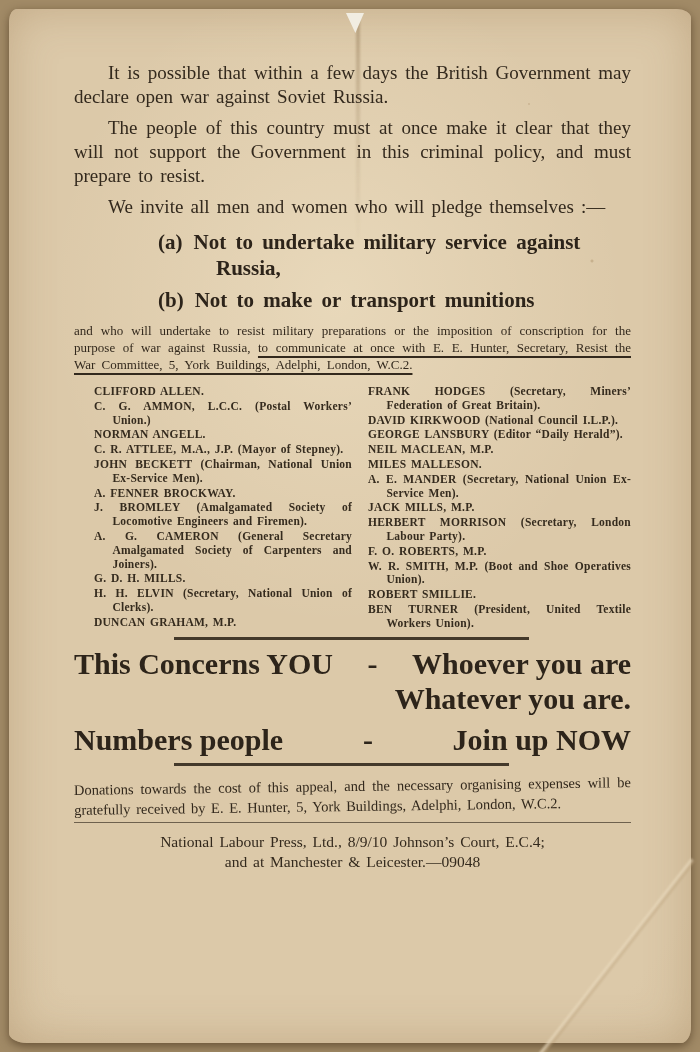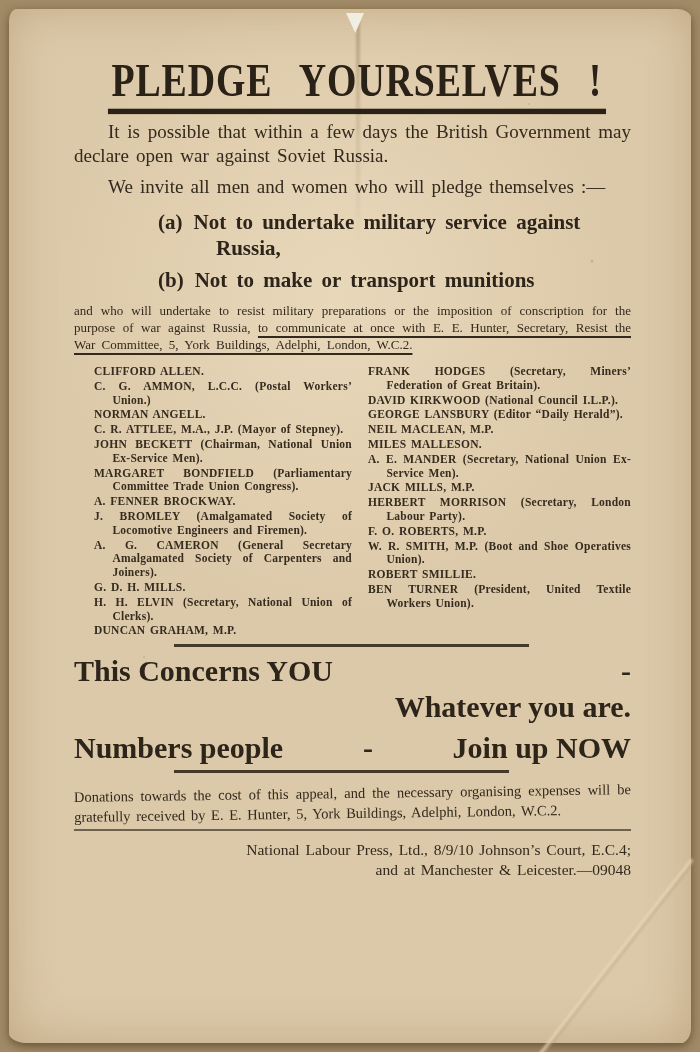--- a/index.html
+++ b/index.html
@@ -116,58 +116,55 @@
   .slogan-center { text-align: right; margin-top: 0; }
   .slogan .dash { font-size: 30px; }
 
   
   .donations {
     font-size: 14.5px; line-height: 1.38; word-spacing: 2px;
     text-align: justify; margin: 10px 0 0 0;
     transform: rotate(-0.8deg);
   }
   .printer {
-    text-align: right; font-size: 15.5px; line-height: 1.28;
+    text-align: center; font-size: 15.5px; line-height: 1.28;
     margin-top: 9px; word-spacing: 2px;
   }
 </style>
 </head>
 <body>
 
 <div class="paper">
   <div class="crease-v"></div>
   <div class="tear-notch"></div>
   <div class="crease-d"></div>
 
   <div class="content">
 
-    <div class="title-wrap">
-      <span class="title">PLEDGE YOURSELVES !</span>
-    </div>
 
     <p class="bodytext">It is possible that within a few days the British Government may declare open war against Soviet Russia.</p>
+    <p class="bodytext tight">The people of this country must at once make it clear that they will not support the Government in this criminal policy, and must prepare to resist.</p>
     <p class="bodytext tight">We invite all men and women who will pledge themselves :—</p>
 
     <div class="pledge">
       <span class="marker">(a)</span><span>Not to undertake military service against Russia,</span>
     </div>
     <div class="pledge second">
       <span class="marker">(b)</span><span>Not to make or transport munitions</span>
     </div>
 
     <p class="contact"><span>and who will undertake to resist military preparations or the imposition of conscription for the purpose of war against Russia, </span><span class="u">to communicate at once with E. E. Hunter, Secretary, Resist the War Committee, 5, York Buildings, Adelphi, London, W.C.2.</span></p>
 
     <div class="signatories">
       <div class="sig-col-left">
           <div class="entry">CLIFFORD ALLEN.</div>
           <div class="entry">C. G. AMMON, L.C.C. (Postal Workers’ Union.)</div>
           <div class="entry">NORMAN ANGELL.</div>
           <div class="entry">C. R. ATTLEE, M.A., J.P. (Mayor of Stepney).</div>
           <div class="entry">JOHN BECKETT (Chairman, National Union Ex-Service Men).</div>
-          <div class="entry">MARGARET BONDFIELD (Parliamentary Committee Trade Union Congress).</div>
           <div class="entry">A. FENNER BROCKWAY.</div>
           <div class="entry">J. BROMLEY (Amalgamated Society of Locomotive Engineers and Firemen).</div>
           <div class="entry">A. G. CAMERON (General Secretary Amalgamated Society of Carpenters and Joiners).</div>
           <div class="entry">G. D. H. MILLS.</div>
           <div class="entry">H. H. ELVIN (Secretary, National Union of Clerks).</div>
           <div class="entry">DUNCAN GRAHAM, M.P.</div>
         </div>
       <div class="sig-col-right">
           <div class="entry">FRANK HODGES (Secretary, Miners’ Federation of Great Britain).</div>
           <div class="entry">DAVID KIRKWOOD (National Council I.L.P.).</div>
@@ -182,20 +179,21 @@
           <div class="entry">ROBERT SMILLIE.</div>
           <div class="entry">BEN TURNER (President, United Textile Workers Union).</div>
         </div>
     </div>
 
     <div class="rule-a"></div>
 
     <div class="slogan slogan-row">
       <span>This Concerns YOU</span>
       <span class="dash">-</span>
+      <span>Whoever you are</span>
     </div>
     <div class="slogan slogan-center">Whatever you are.</div>
     <div class="slogan slogan-row">
       <span>Numbers people</span>
       <span class="dash">-</span>
       <span>Join up NOW</span>
     </div>
 
     <div class="rule-b"></div>
 

